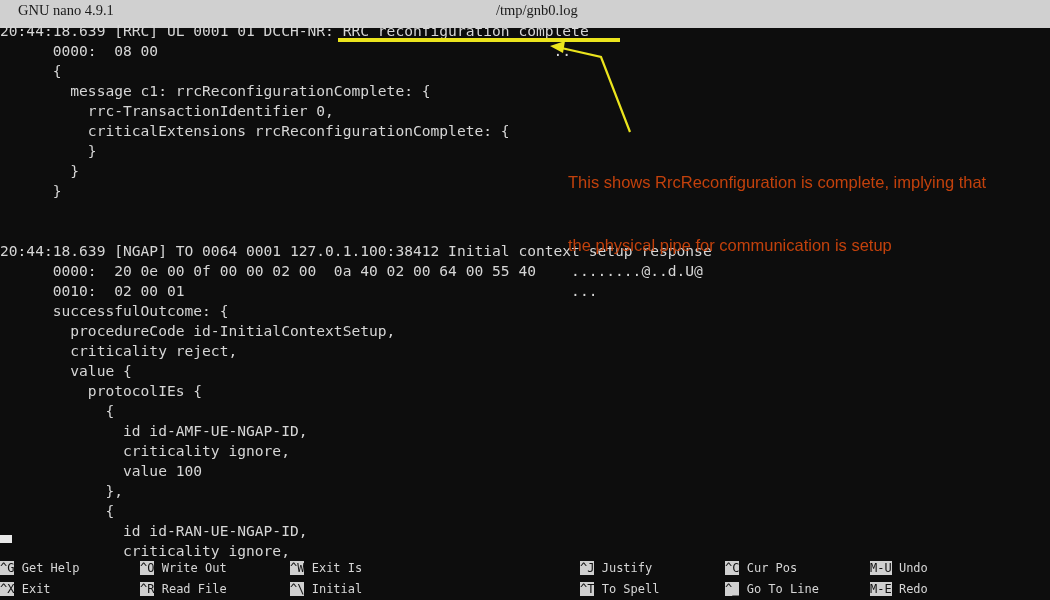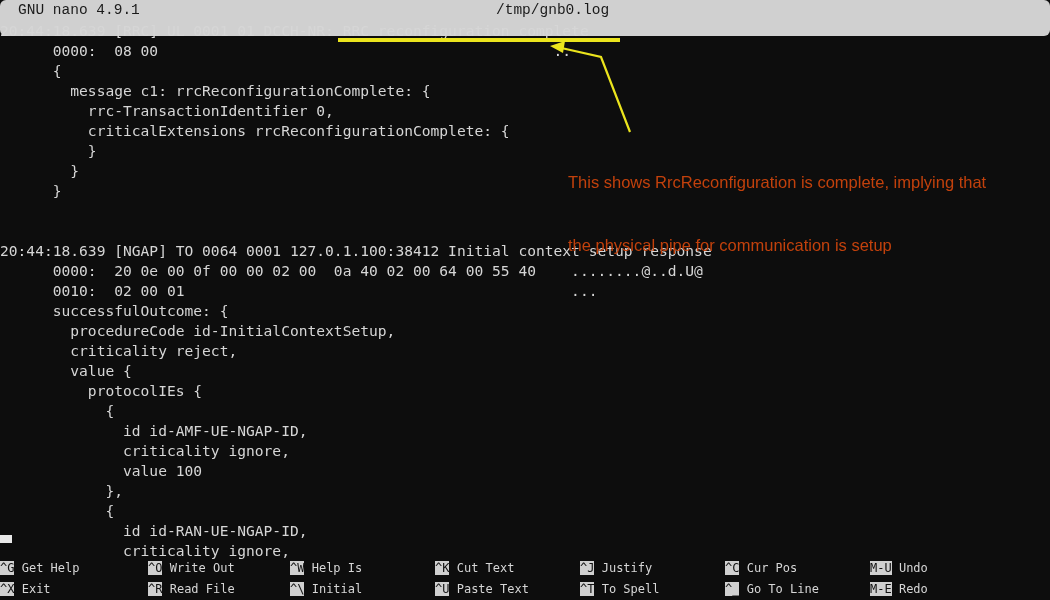--- a/index.html
+++ b/index.html
@@ -14,28 +14,27 @@
     background: #0d0d0d;
     overflow: hidden;
     font-family: "DejaVu Sans Mono", monospace;
   }
 
   
   .titlebar {
     position: absolute;
     left: 0; top: 0;
     width: 1050px;
-    height: 36px;
+    height: 28px;
     background: #d0d0d0;
     color: #1a1a1a;
-    font-family: Liberation Mono, monospace;
+    font-family: Liberation Serif, serif;
     font-size: 14.5px;
     line-height: 20px;
     white-space: pre;
-    border-radius: 6px;
   }
   .titlebar .tb-app {
     position: absolute;
     left: 18px;
     top: 0;
   }
   .titlebar .tb-file {
     position: absolute;
     left: 496px;
     top: 0;
@@ -138,21 +137,20 @@
     <polygon points="550,46 565,41 563,53" fill="#ebe41d"></polygon>
   </svg>
 
   <div class="anno-text">
     <div>This shows RrcReconfiguration is complete, implying that</div>
     <div>the physical pipe for communication is setup</div>
   </div>
 
   <div class="shortcuts" id="shortcut-bar">
       <div class="sc-col" style="left: 0px;"><div class="sc-row"><span class="sc-key">^G</span><span class="sc-label"> Get Help</span></div><div class="sc-row"><span class="sc-key">^X</span><span class="sc-label"> Exit</span></div></div>
-      <div class="sc-col" style="left: 148px;"><div class="sc-row"><span class="sc-key">^O</span><span class="sc-label"> Write Out</span></div><div class="sc-row"><span class="sc-key">^R</span><span class="sc-label"> Read File</span></div></div>
-      <div class="sc-col" style="left: 290px;"><div class="sc-row"><span class="sc-key">^W</span><span class="sc-label"> Help Is</span></div><div class="sc-row"><span class="sc-key">^\</span><span class="sc-label"> Initial</span></div></div>
-      <div class="sc-col" style="left: 435px;"><div class="sc-row"><span class="sc-key">^K</span><span class="sc-label"> Cut Text</span></div><div class="sc-row"><span class="sc-key">^U</span><span class="sc-label"> Paste Text</span></div></div>
+      <div class="sc-col" style="left: 140px;"><div class="sc-row"><span class="sc-key">^O</span><span class="sc-label"> Write Out</span></div><div class="sc-row"><span class="sc-key">^R</span><span class="sc-label"> Read File</span></div></div>
+      <div class="sc-col" style="left: 290px;"><div class="sc-row"><span class="sc-key">^W</span><span class="sc-label"> Exit Is</span></div><div class="sc-row"><span class="sc-key">^\</span><span class="sc-label"> Initial</span></div></div>
       <div class="sc-col" style="left: 725px;"><div class="sc-row"><span class="sc-key">^C</span><span class="sc-label"> Cur Pos</span></div><div class="sc-row"><span class="sc-key">^_</span><span class="sc-label"> Go To Line</span></div></div>
       <div class="sc-col" style="left: 580px;"><div class="sc-row"><span class="sc-key">^J</span><span class="sc-label"> Justify</span></div><div class="sc-row"><span class="sc-key">^T</span><span class="sc-label"> To Spell</span></div></div>
       <div class="sc-col" style="left: 870px; text-align: center;"><div class="sc-row"><span class="sc-key">M-U</span><span class="sc-label"> Undo</span></div><div class="sc-row"><span class="sc-key">M-E</span><span class="sc-label"> Redo</span></div></div>
     </div>
 
 </div>
 
 </body></html>

